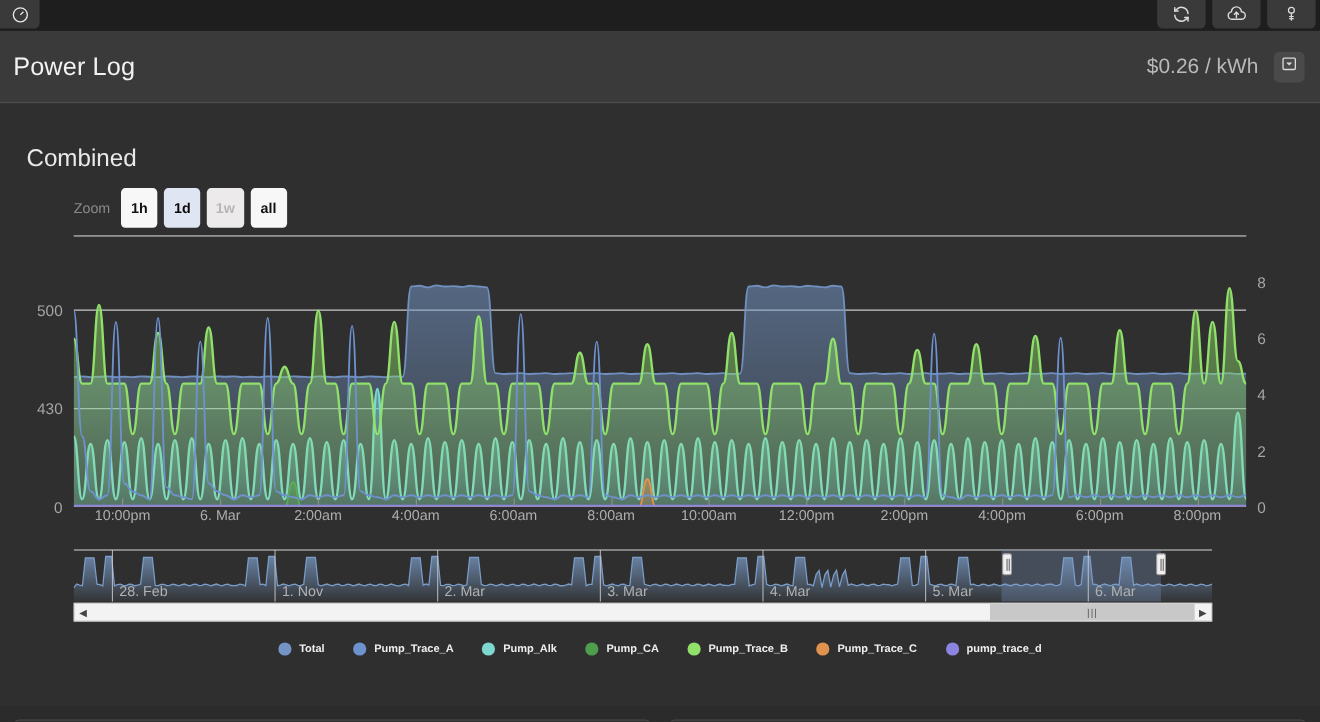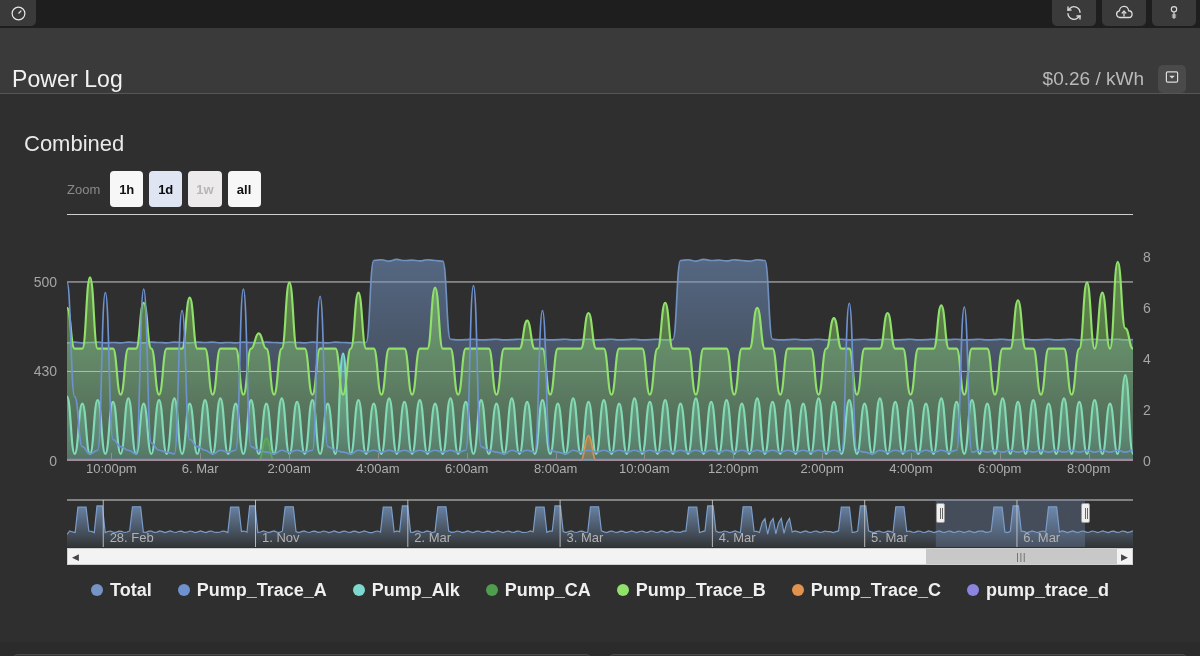--- a/index.html
+++ b/index.html
@@ -35,21 +35,21 @@
     display: flex; align-items: center; justify-content: center;
     color: #dcdcdc;
   }
   .iconbtn svg, .tabbtn svg { display: block; }
 
   
   .titlebar {
     height: 66px;
     background: #3a3a3a;
     border-bottom: 1px solid #565656;
-    display: flex; align-items: flex-end;
+    display: flex; align-items: center;
     padding: 0 14px 0 12px;
   }
   .page-title {
     font-size: 23px;
     color: #f2f2f2;
     font-weight: 400;
     letter-spacing: .1px;
   }
   .titlebar-right {
     margin-left: auto;
@@ -146,21 +146,21 @@
     transform: translateX(-50%);
     white-space: nowrap;
   }
   .xtickmark {
     position: absolute; top: -8px;
     width: 1px; height: 7px; background: #8f8f8f;
   }
 
   
   .navwrap {
-    margin: 8px 55px 0 55px;
+    margin: 8px 86px 0 55px;
     position: relative;
     height: 56px;
     text-decoration: underline;
   }
   .navsvg { display: block; width: 100%; height: 50px; }
   .navlabel {
     position: absolute; bottom: 8px;
     font-size: 13px; color: #b2b2b2;
   }
   .navhandle {
@@ -199,21 +199,21 @@
 
   
   .legend {
     display: flex; align-items: center; justify-content: center;
     gap: 26px;
     margin-top: 26px;
     height: 22px;
   }
   .legitem { display: flex; align-items: center; gap: 7px; }
   .legdot { width: 12px; height: 12px; border-radius: 50%; }
-  .legtext { font-size: 18px; font-weight: 700; color: #efefef; }
+  .legtext { font-size: 10px; font-weight: 700; color: #efefef; }
 
   
   .summaries {
     display: flex; gap: 16px;
     padding: 12px 12px 0 12px;
     background: #2b2b2b;
   }
   .panel {
     flex: 1;
     background: #343434;

